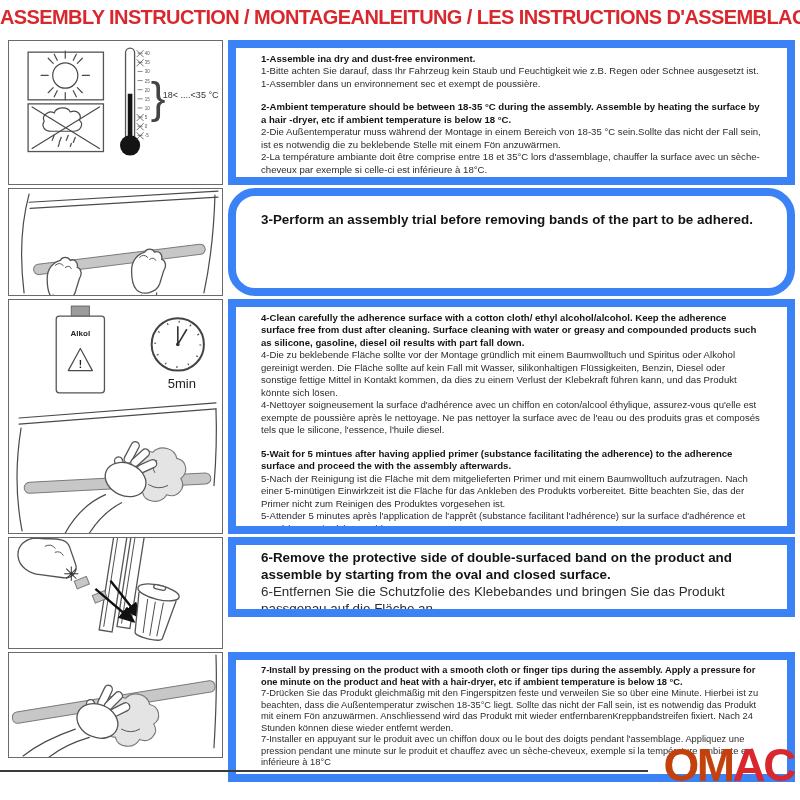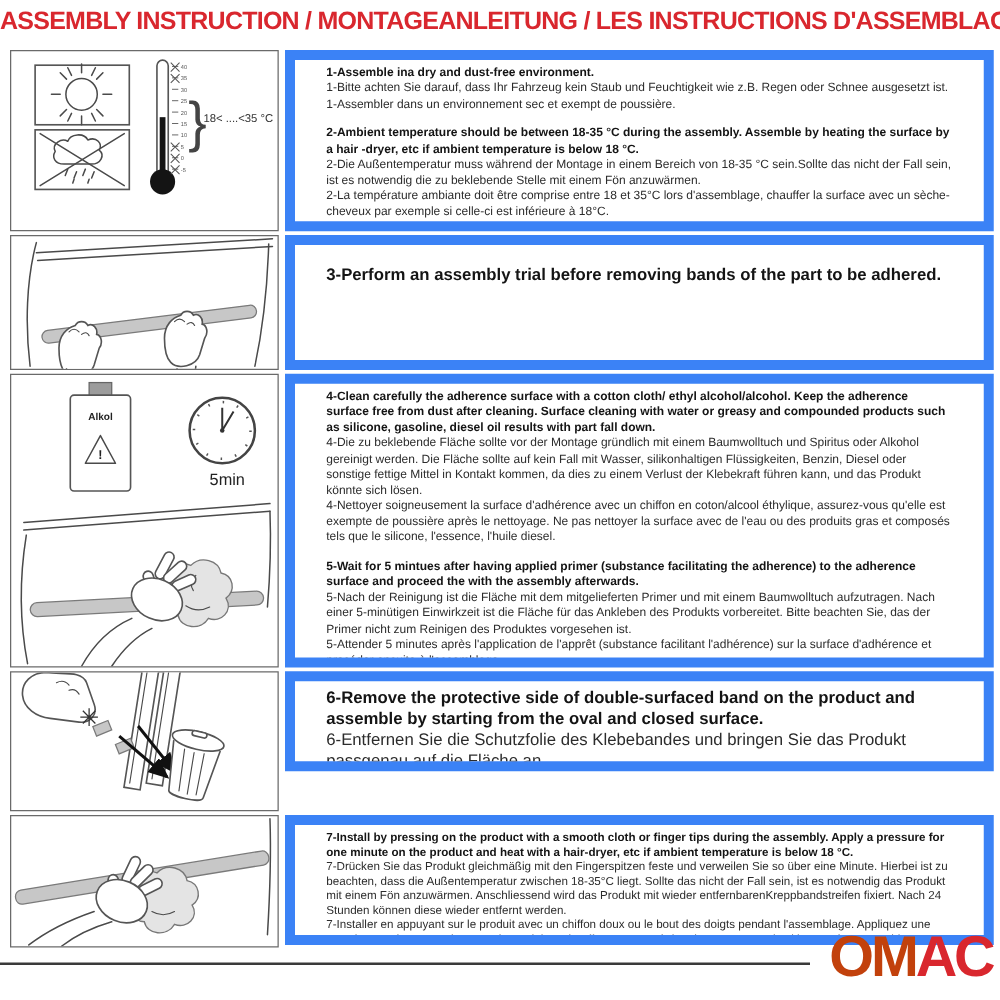--- a/index.html
+++ b/index.html
@@ -15,21 +15,21 @@
   }
   .box{position:absolute;box-sizing:border-box;background:#fff;}
   .ill{border:1.6px solid #6a6a6a;}
   .txt{border:8px solid #3b82f6;padding:5px 25px;color:#2c2c2c;overflow:hidden;}
   .txt p{margin:0;}
   .txt .en{font-weight:bold;color:#141414;}
   .small p{font-size:9.6px;line-height:1.3;}
   .tiny  p{font-size:9.3px;line-height:1.24;}
   .large p{font-size:13.4px;line-height:1.28;}
   .step + .step{margin-top:11px;}
-  .pad-top{padding-top:15px;}
+  .pad-top{padding-top:15px;border-radius:27px;}
   .pad-top-sm{padding-top:4px;}
   svg{display:block;width:100%;height:100%;}
   .ln{fill:none;stroke:#4a4a4a;stroke-width:1.2;stroke-linecap:round;stroke-linejoin:round;}
   .ln-thin{stroke-width:0.9;}
   .white{fill:#ffffff;stroke:#555555;stroke-width:1.3;}
   .gray{fill:#c7c7c7;stroke:#7a7a7a;stroke-width:1;}
   .cloth{fill:#e4e4e4;stroke:#777777;stroke-width:1.1;}
   .dark{fill:#141414;}
   .tnum{font-size:4.5px;fill:#555;}
   .footer-line{position:absolute;top:770px;left:0;width:648px;border-top:2px solid #3a3a3a;}
@@ -221,21 +221,21 @@
       <g>
         <rect width="8" height="23" rx="4" class="white" transform="translate(97,30) rotate(26)"></rect>
         <rect width="8" height="22" rx="4" class="white" transform="translate(109,36) rotate(46)"></rect>
         <rect width="8" height="20" rx="4" class="white" transform="translate(118,47) rotate(64)"></rect>
         <rect width="8" height="18" rx="4" class="white" transform="translate(76,47) rotate(-20)"></rect>
         <ellipse cx="88" cy="66" rx="21" ry="16" transform="rotate(22 88 66)" class="white"></ellipse>
       </g>
       <path class="ln ln-thin" d="M112,74 q9,5 18,0"></path>
     </svg>
   </div>
-  <div class="box txt tiny" style="left:228px;top:652px;width:567px;height:104px">
+  <div class="box txt tiny" style="left:228px;top:652px;width:567px;height:130px">
     <div class="step">
       <p class="en">7-Install by pressing on the product with a smooth cloth or finger tips during the assembly. Apply a pressure for one minute on the product and heat with a hair-dryer, etc if ambient temperature is below 18 °C.</p>
       <p>7-Drücken Sie das Produkt gleichmäßig mit den Fingerspitzen feste und verweilen Sie so über eine Minute. Hierbei ist zu beachten, dass die Außentemperatur zwischen 18-35°C liegt. Sollte das nicht der Fall sein, ist es notwendig das Produkt mit einem Fön anzuwärmen. Anschliessend wird das Produkt mit wieder entfernbarenKreppbandstreifen fixiert. Nach 24 Stunden können diese wieder entfernt werden.</p>
       <p>7-Installer en appuyant sur le produit avec un chiffon doux ou le bout des doigts pendant l'assemblage. Appliquez une pression pendant une minute sur le produit et chauffez avec un sèche-cheveux, exemple si la température ambiante est inférieure à 18°C</p>
     </div>
   </div>
 
   <div class="footer-line"></div>
   <div class="logo">
     <span class="om">OM</span><span class="ac">AC</span>

